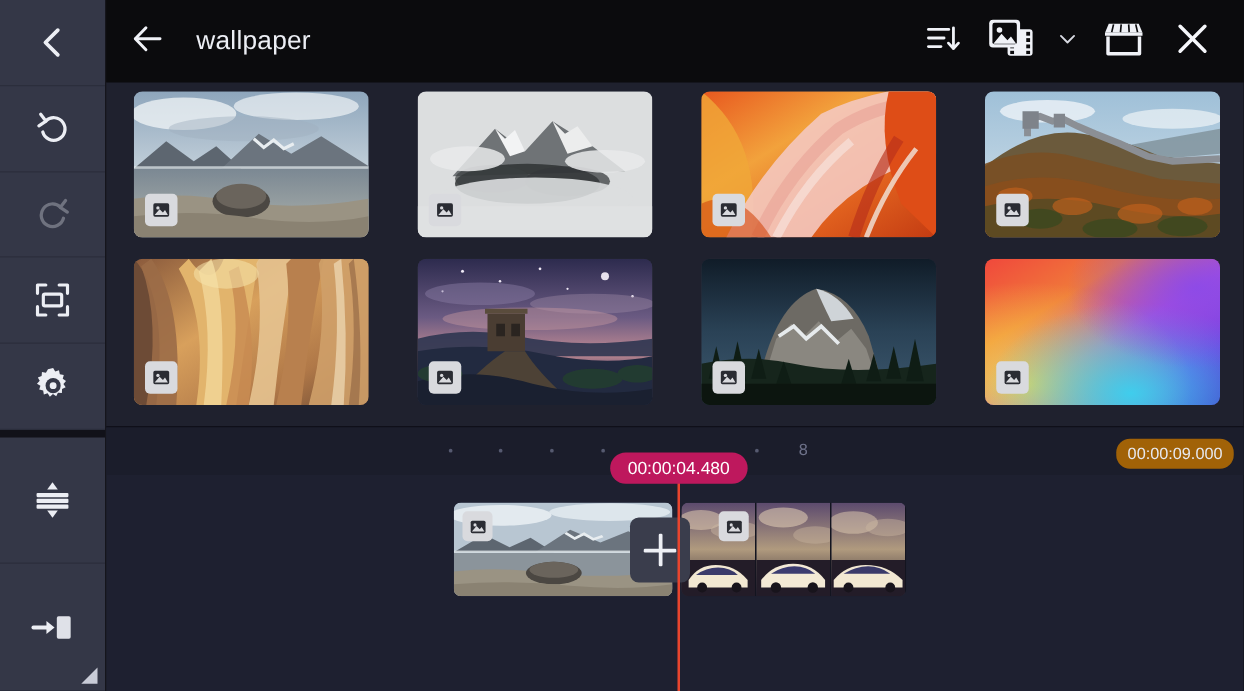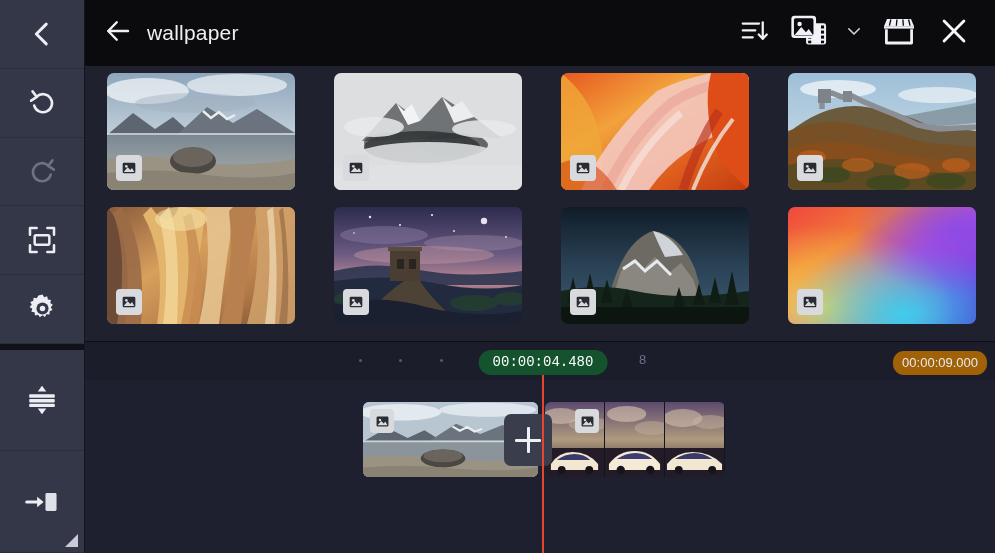--- a/index.html
+++ b/index.html
@@ -45,21 +45,21 @@
   .topbar {
     position: absolute; left: 85px; top: 0;
     width: 910px; height: 66px;
     background: #0b0b0d;
     display: flex; align-items: center;
     padding: 0 16px 0 18px;
   }
   .tb-back { width: 44px; display: flex; align-items: center; justify-content: flex-start; }
   .tb-title {
     color: #eceef4; font-size: 21px; font-weight: 400;
-    letter-spacing: 0.2px;
+    margin-left: 10px; letter-spacing: 0.2px;
     white-space: nowrap;
   }
   .tb-spacer { flex: 1; }
   .tb-actions { display: flex; align-items: center; gap: 0px; }
   .tb-icon {
     width: 50px; height: 50px;
     display: flex; align-items: center; justify-content: center;
   }
   .tb-icon.narrow { width: 30px; }
   .tb-icon.wide { width: 60px; }
@@ -118,30 +118,29 @@
   .badge-time-total {
     position: absolute; top: 9px; right: 8px;
     background: #a16207;
     color: #e7e9f0;
     font-size: 13px;
     padding: 4px 9px 5px 9px;
     border-radius: 11px;
     font-family: "Liberation Sans", sans-serif;
   }
   .playhead-pill {
-    position: absolute; top: 8px;
+    position: absolute; top: 20px;
     transform: translateX(-50%);
-    background: #14532d;
+    background: #be185d;
     color: #ffffff;
     font-size: 14px;
     padding: 4px 14px 5px 14px;
     border-radius: 13px;
     white-space: nowrap;
     z-index: 30;
-    font-family: Liberation Mono, monospace;
   }
   .playhead-line {
     position: absolute; top: 30px;
     width: 2px; height: 182px;
     background: #e8452e;
     z-index: 25;
   }
   .track { position: relative; height: 174px; }
   .clip {
     position: absolute; top: 22px;

